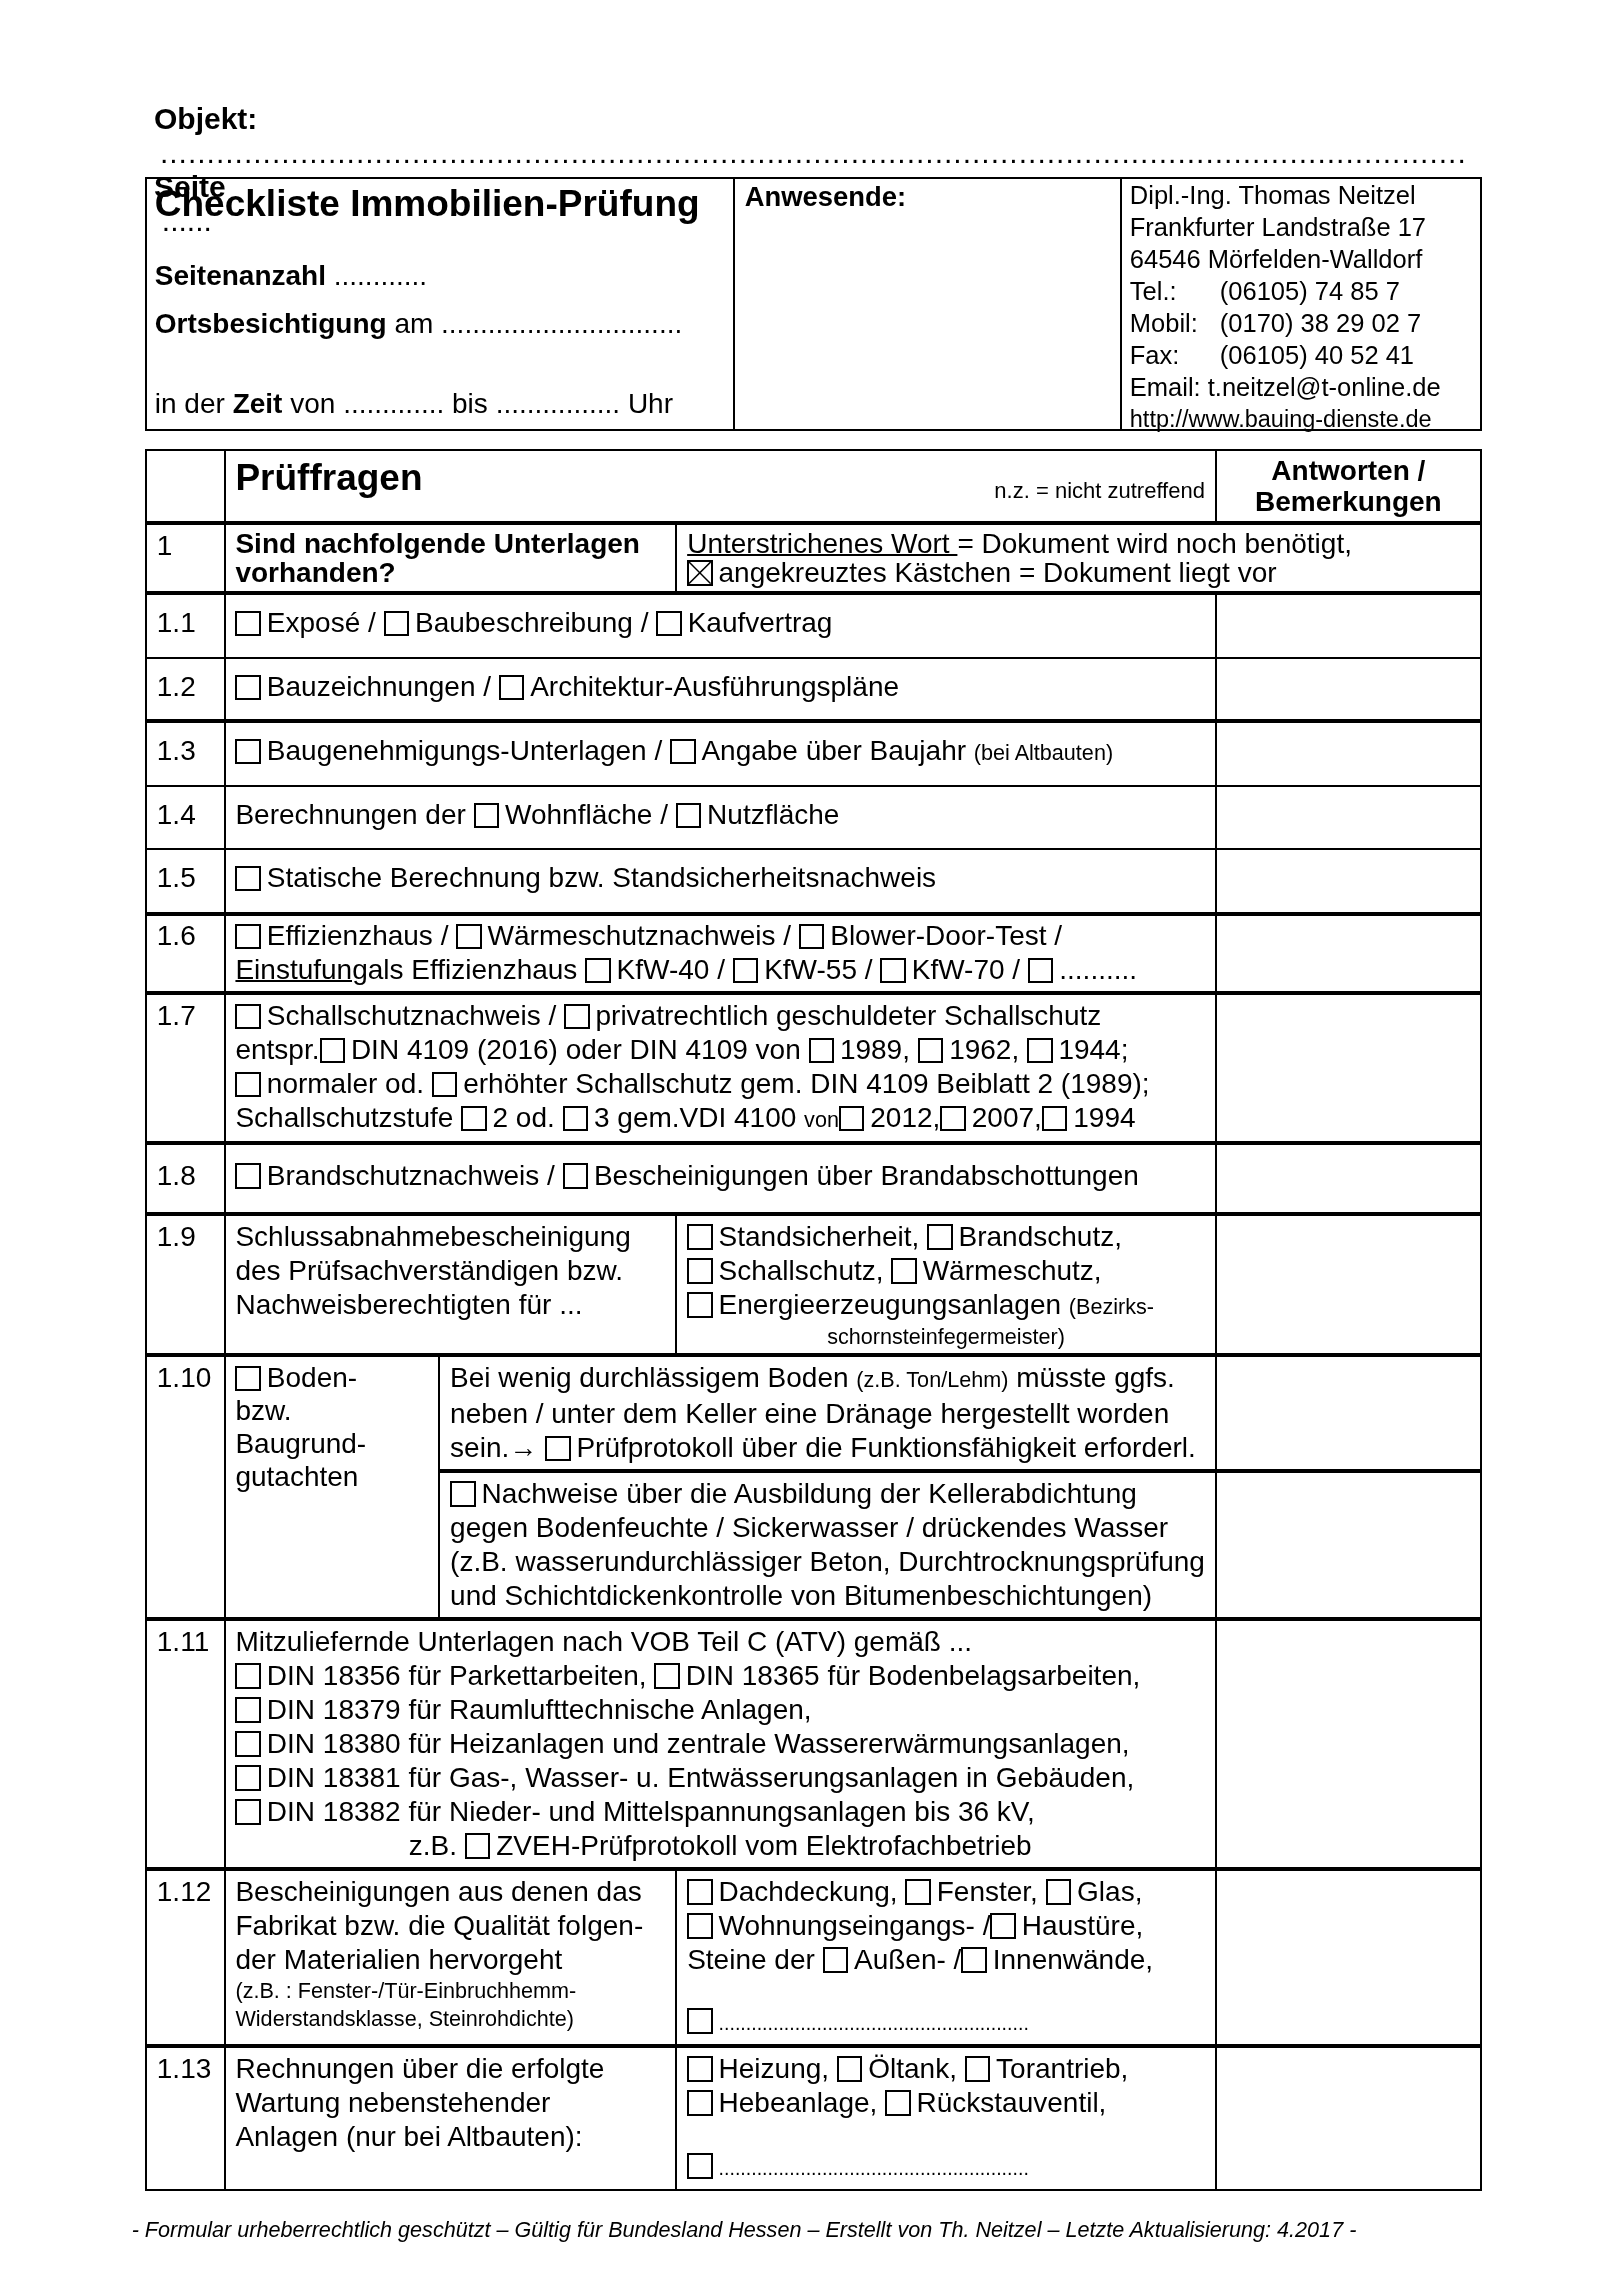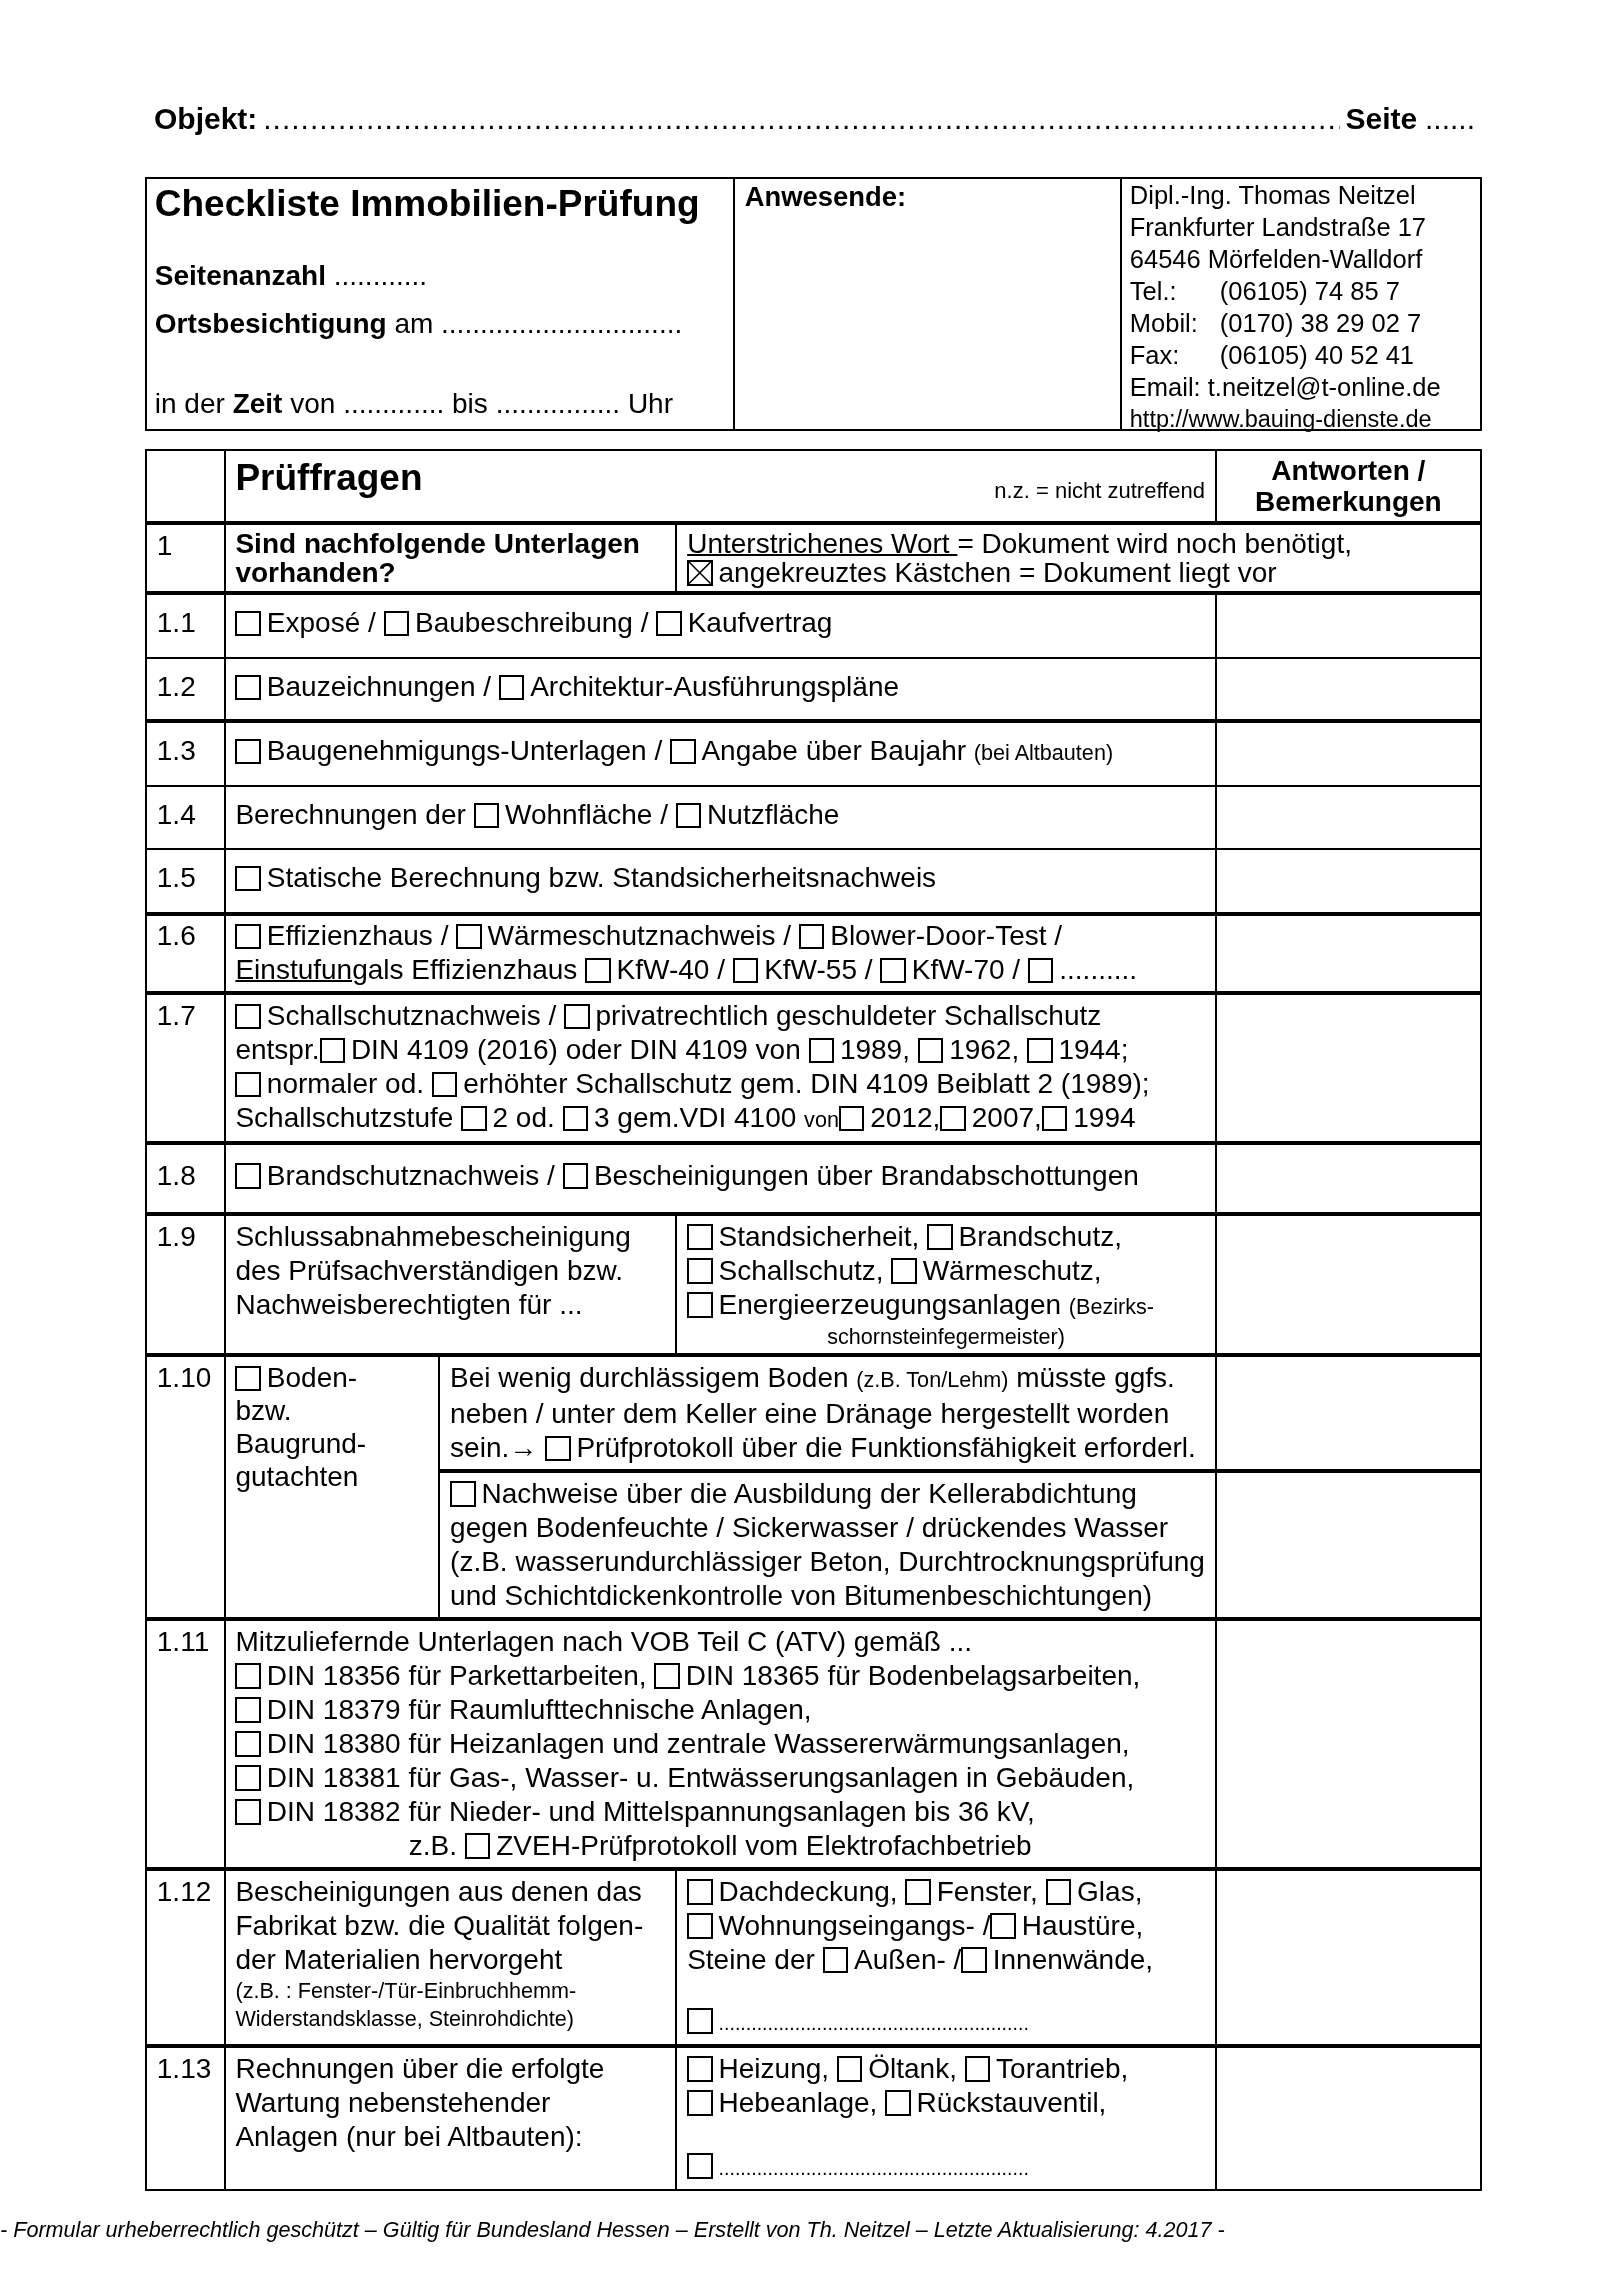--- a/index.html
+++ b/index.html
@@ -1,21 +1,21 @@
 <!DOCTYPE html>
 <html><head>
 <meta charset="utf-8">
 <style>
   html, body { margin:0; padding:0; background:#ffffff; }
   body { width:1620px; height:2293px; position:relative; font-family:"Liberation Sans", sans-serif; color:#000; overflow:hidden; }
   .abs { position:absolute; }
   .b { font-weight:bold; }
   .small { font-size:21.6px; }
   
-  #objekt-line { left:154px; top:102px; width:1321px; font-size:30px; font-weight:bold; display:flex; white-space:nowrap; }
+  #objekt-line { left:154px; top:102px; width:1321px; font-size:30px; font-weight:bold; display:flex; white-space:nowrap;flex-direction:column; }
   #objekt-line .dots { flex:1; overflow:hidden; font-weight:normal; letter-spacing:1px; }
   
   #topbox { left:145px; top:177px; width:1337px; height:254px; border:2.9px solid #000; box-sizing:border-box; display:flex; }
   #topbox .c1 { width:588px; border-right:2px solid #000; padding:2px 7.8px; box-sizing:border-box; position:relative; font-size:28px; }
   #topbox .c2 { width:387px; border-right:2px solid #000; padding:2px 9.8px; box-sizing:border-box; font-size:27.4px; font-weight:bold; }
   #topbox .c3 { flex:1; padding:0 7.8px; box-sizing:border-box; font-size:25.5px; line-height:32px; }
   .title { font-size:37px; font-weight:bold; margin-top:2px; }
   .tel-row { display:flex; }
   .tel-row .lbl { width:90px; }
   
@@ -25,21 +25,21 @@
   tr.thickb td { border-bottom:4.9px solid #000; }
   td.num { width:63px; padding-left:9.8px; }
   td.ans { width:211px; }
   .cb { display:inline-block; width:25.5px; height:25.5px; border:2px solid #000; box-sizing:border-box; vertical-align:-3.9px; margin-right:5.9px; }
   .cbx { display:inline-block; width:25.5px; height:25.5px; border:2px solid #000; box-sizing:border-box; vertical-align:-3.9px; margin-right:5.9px; position:relative; }
   .u { text-decoration:underline; text-decoration-thickness:2px; }
   .hdr-title { font-size:37px; font-weight:bold; }
   .nz { float:right; font-size:22px; margin-top:13.7px; }
   .ans-hdr { text-align:center; font-weight:bold; font-size:28px; line-height:31px; }
   .right { text-align:center; }
-  #footer { left:0; top:2217px; width:1488px; font-style:italic; font-size:21.6px; }
+  #footer { left:0; top:2217px; width:1488px; text-align:center; font-style:italic; font-size:21.6px; }
 </style>
 </head>
 <body>
 
 <div id="objekt-line" class="abs">
   <span>Objekt:</span>
   <span class="dots" style="margin:0 5.9px;">......................................................................................................................................................................</span>
   <span>Seite</span>
   <span style="font-weight:normal;margin-left:7.8px;">......</span>
 </div>

